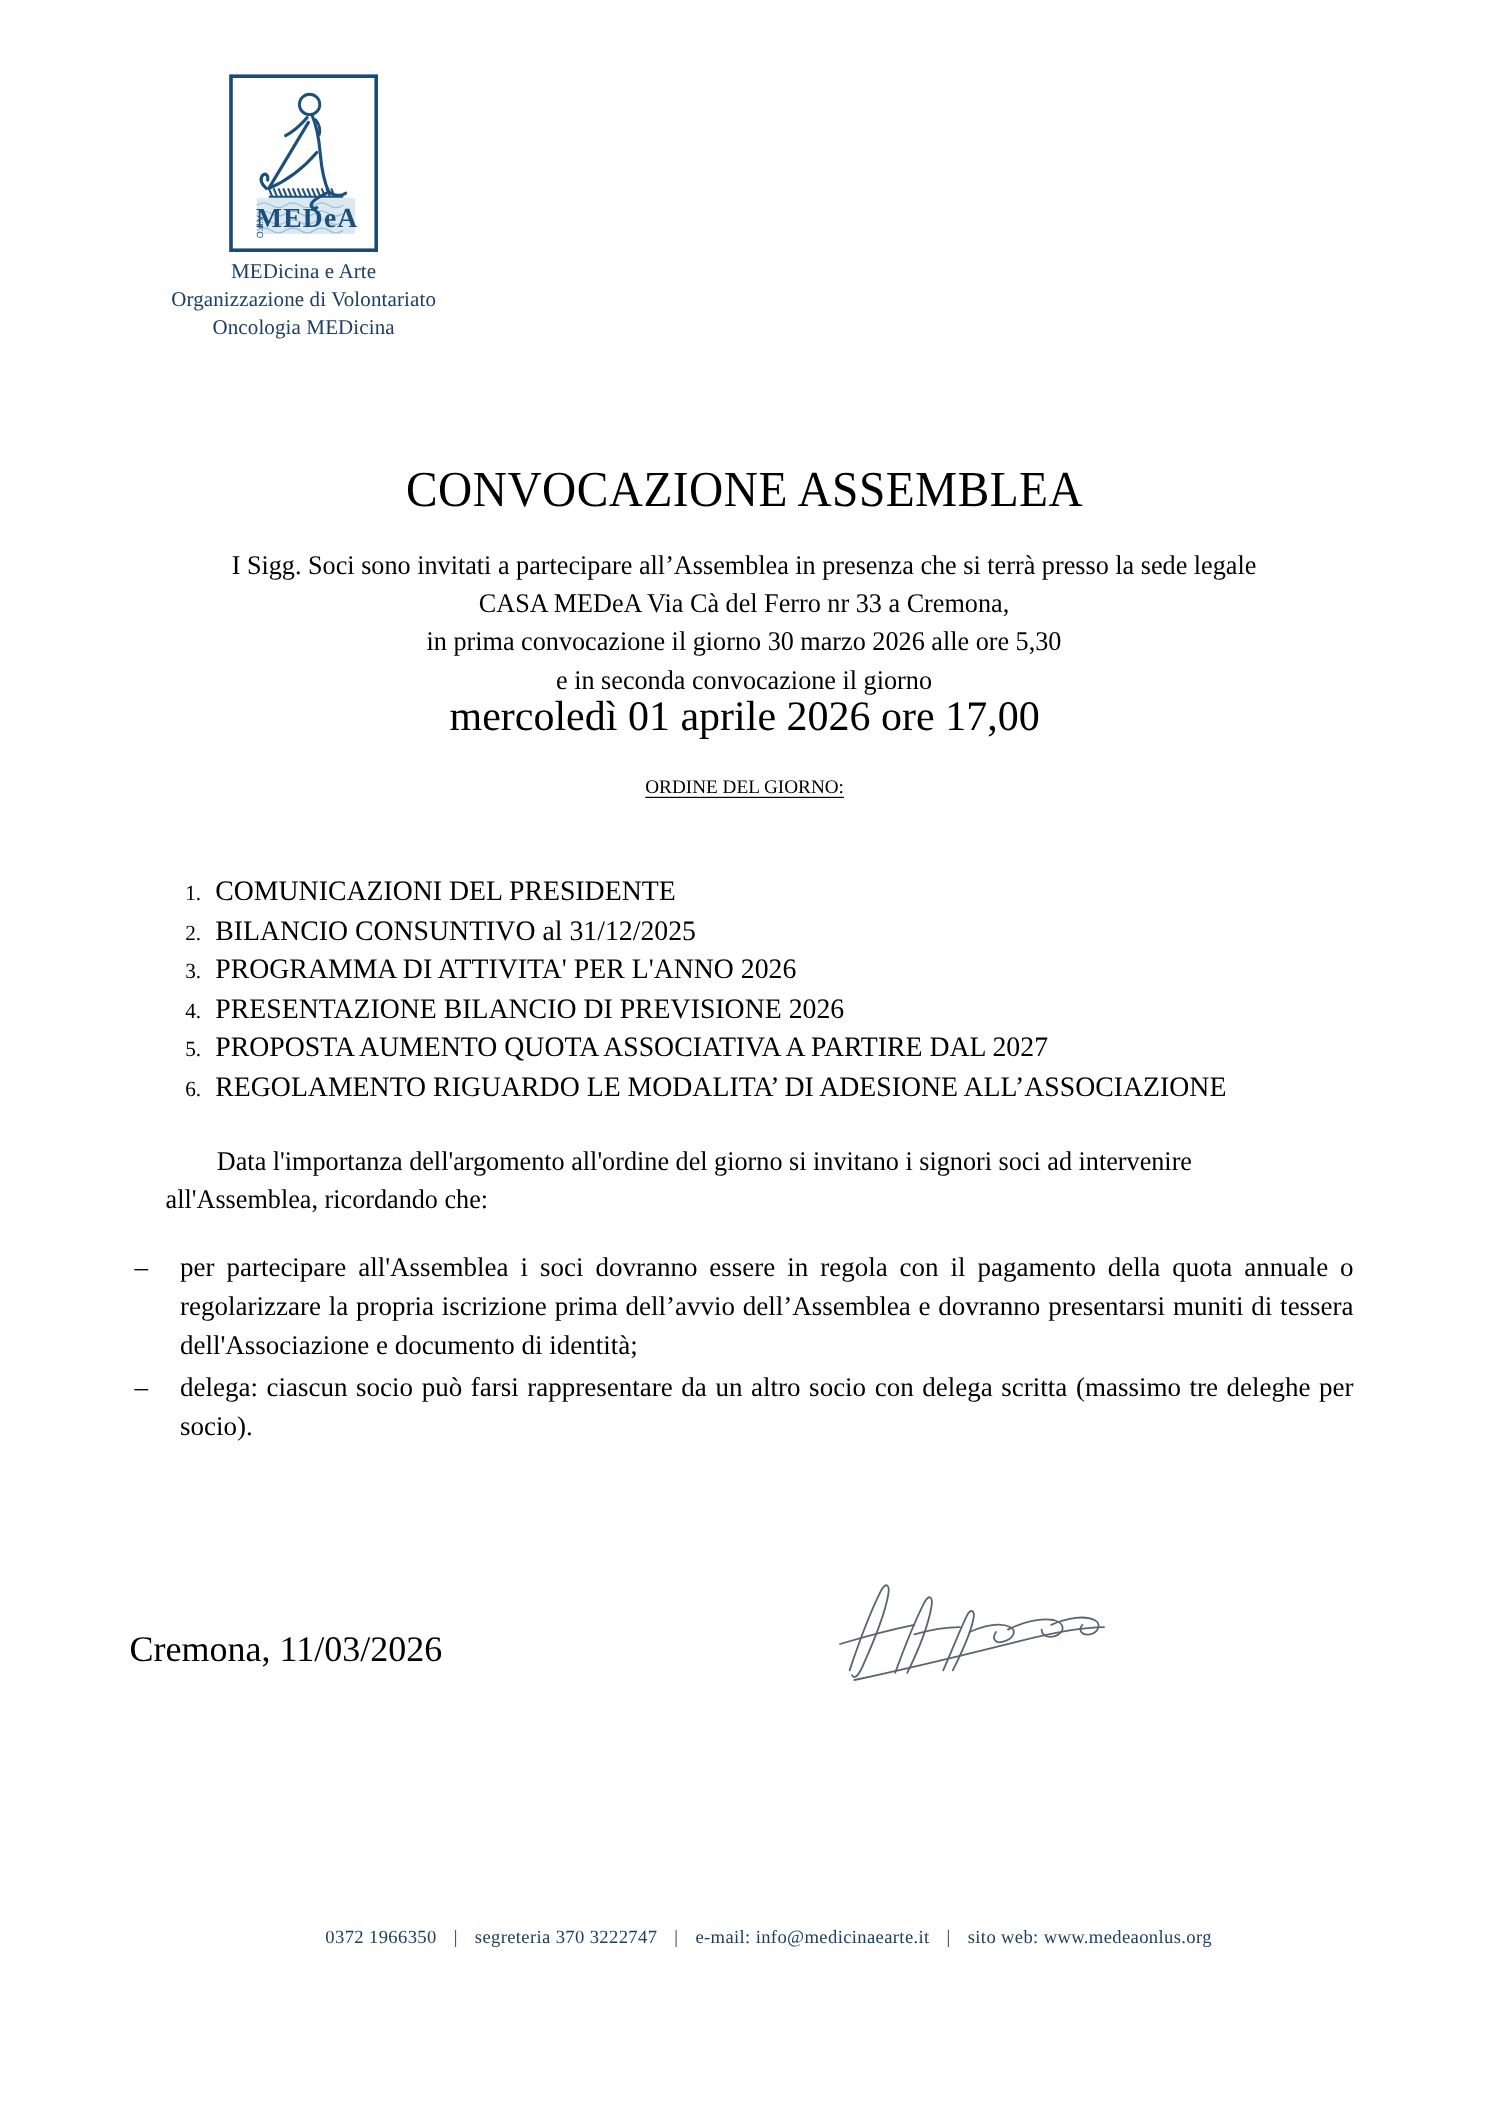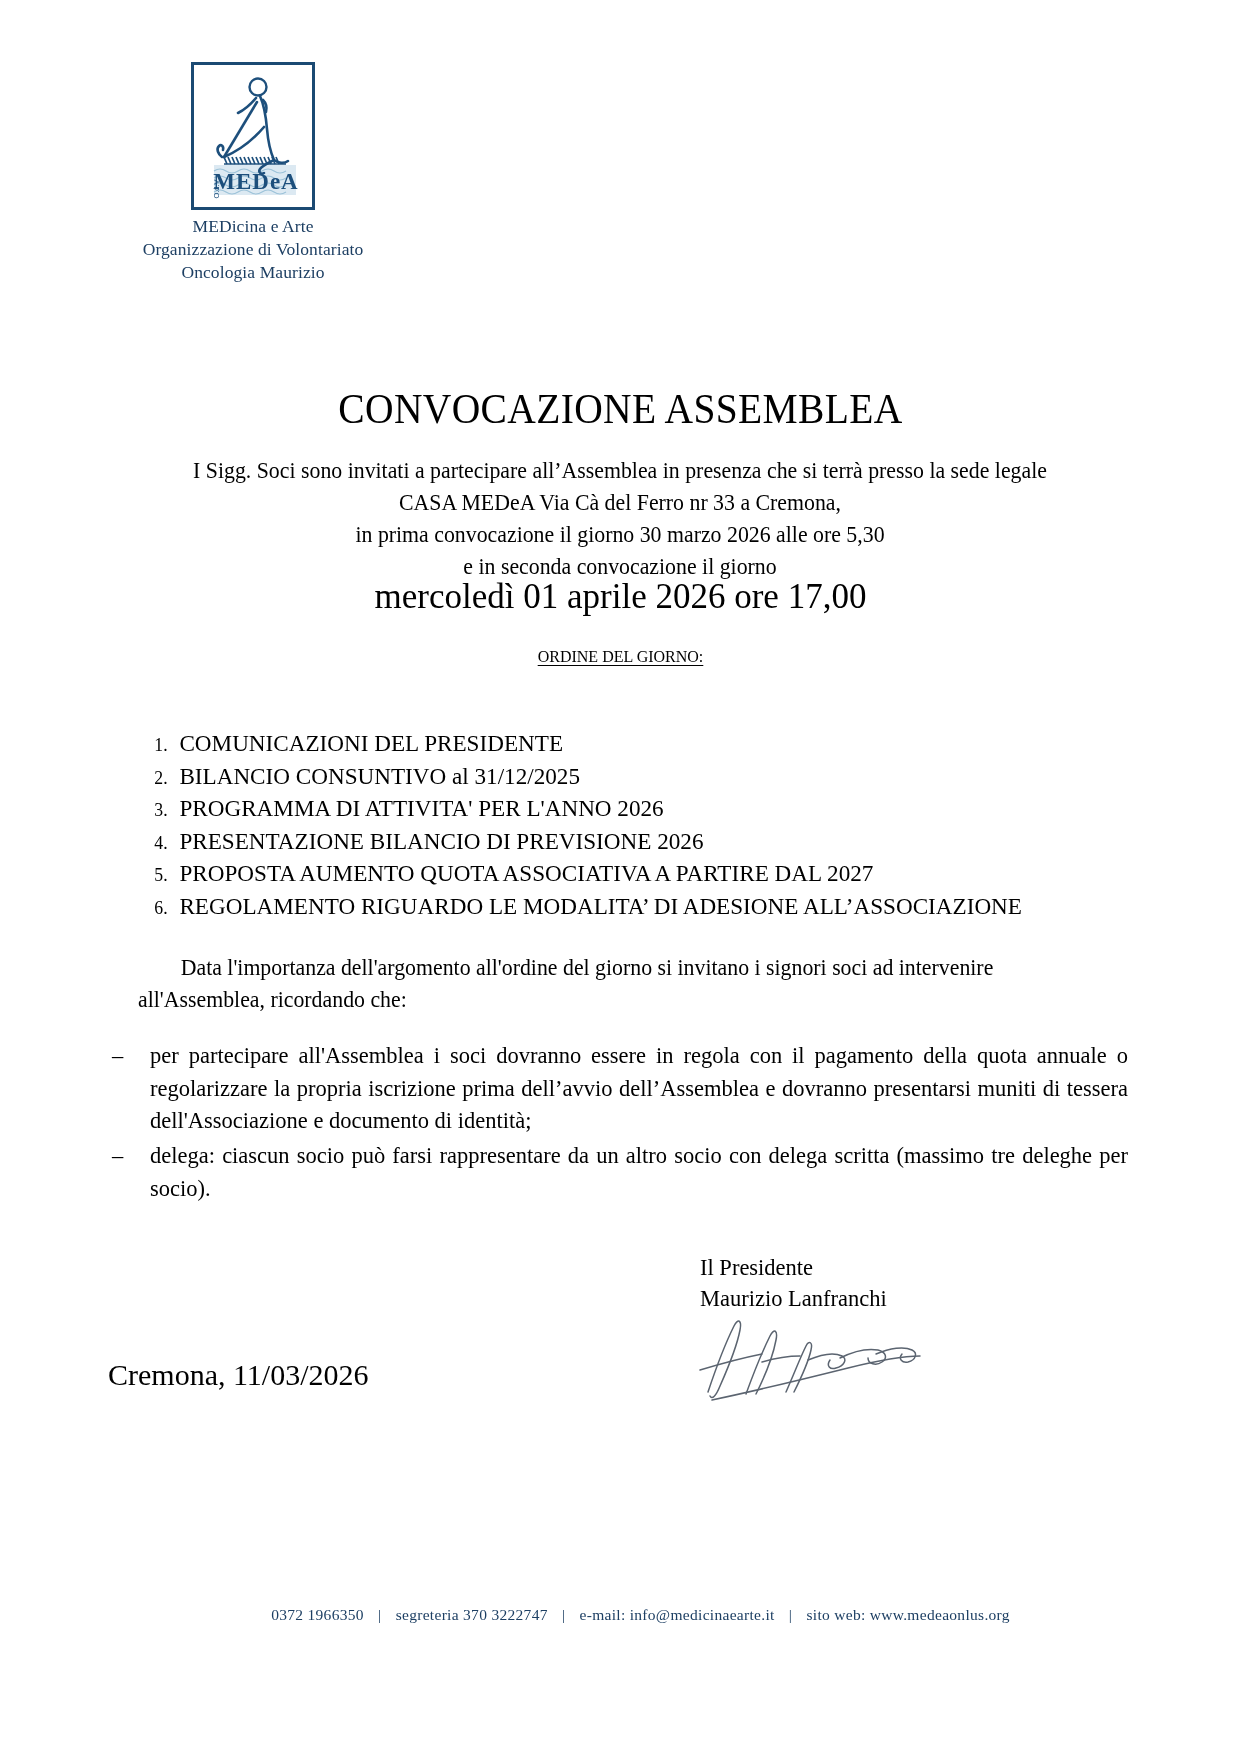--- a/index.html
+++ b/index.html
@@ -257,21 +257,21 @@
         </g>
 
         <text x="62" y="124" font-family="Liberation Serif, serif" font-size="23" font-weight="bold" fill="#1d4f7c" text-anchor="middle" letter-spacing="1">MEDeA</text>
         <text x="25" y="124" font-family="Liberation Sans, sans-serif" font-size="7.5" fill="#1d4f7c" text-anchor="middle" transform="rotate(-90 25 124)">O.d.V</text>
       </svg>
     </div>
 
     <div class="org-lines">
       <div>MEDicina e Arte</div>
       <div>Organizzazione di Volontariato</div>
-      <div>Oncologia Maurizio</div>
+      <div>Oncologia MEDicina</div>
     </div>
   </div>
 
   <div class="doc-title">CONVOCAZIONE ASSEMBLEA</div>
 
   <div class="intro">
     <span class="ln">I Sigg. Soci sono invitati a partecipare all’Assemblea in presenza che si terrà presso la sede legale</span>
     <span class="ln">CASA MEDeA Via Cà del Ferro nr 33 a Cremona,</span>
     <span class="ln">in prima convocazione il giorno 30 marzo 2026 alle ore 5,30</span>
     <span class="ln">e in seconda convocazione il giorno</span>
@@ -319,24 +319,20 @@
     <div class="bullet-row">
       <span class="dash">–</span>
       <span class="body">per partecipare all'Assemblea i soci dovranno essere in regola con il pagamento della quota annuale o regolarizzare la propria iscrizione prima dell’avvio dell’Assemblea e dovranno presentarsi muniti di tessera dell'Associazione e documento di identità;</span>
     </div>
     <div class="bullet-row">
       <span class="dash">–</span>
       <span class="body">delega: ciascun socio può farsi rappresentare da un altro socio con delega scritta (massimo tre deleghe per socio).</span>
     </div>
   </div>
 
-  <div class="signature">
-    <div>Il Presidente</div>
-    <div>Maurizio Lanfranchi</div>
-  </div>
 
   <svg class="sig-scribble" viewBox="0 0 260 100">
     <g stroke="#5b6470" fill="none" stroke-width="1.5" stroke-linecap="round">
       <path d="M18 84 C 26 60, 36 34, 44 18 C 48 10, 52 12, 50 22 C 47 38, 38 60, 30 78 C 26 88, 22 92, 20 88"></path>
       <path d="M10 62 C 30 56, 52 50, 72 46"></path>
       <path d="M56 86 C 64 64, 72 44, 80 28 C 84 20, 88 22, 86 32 C 83 48, 74 70, 66 86"></path>
       <path d="M72 54 C 86 50, 98 48, 110 48"></path>
       <path d="M96 84 C 104 66, 110 50, 116 38 C 119 32, 123 34, 121 42 C 118 56, 110 72, 104 84"></path>
       <path d="M118 52 C 132 46, 144 44, 152 48 C 158 51, 154 58, 146 60 C 140 62, 136 58, 140 52"></path>
       <path d="M150 50 C 162 44, 176 40, 188 42 C 196 44, 198 50, 192 54 C 186 58, 178 56, 178 50"></path>

